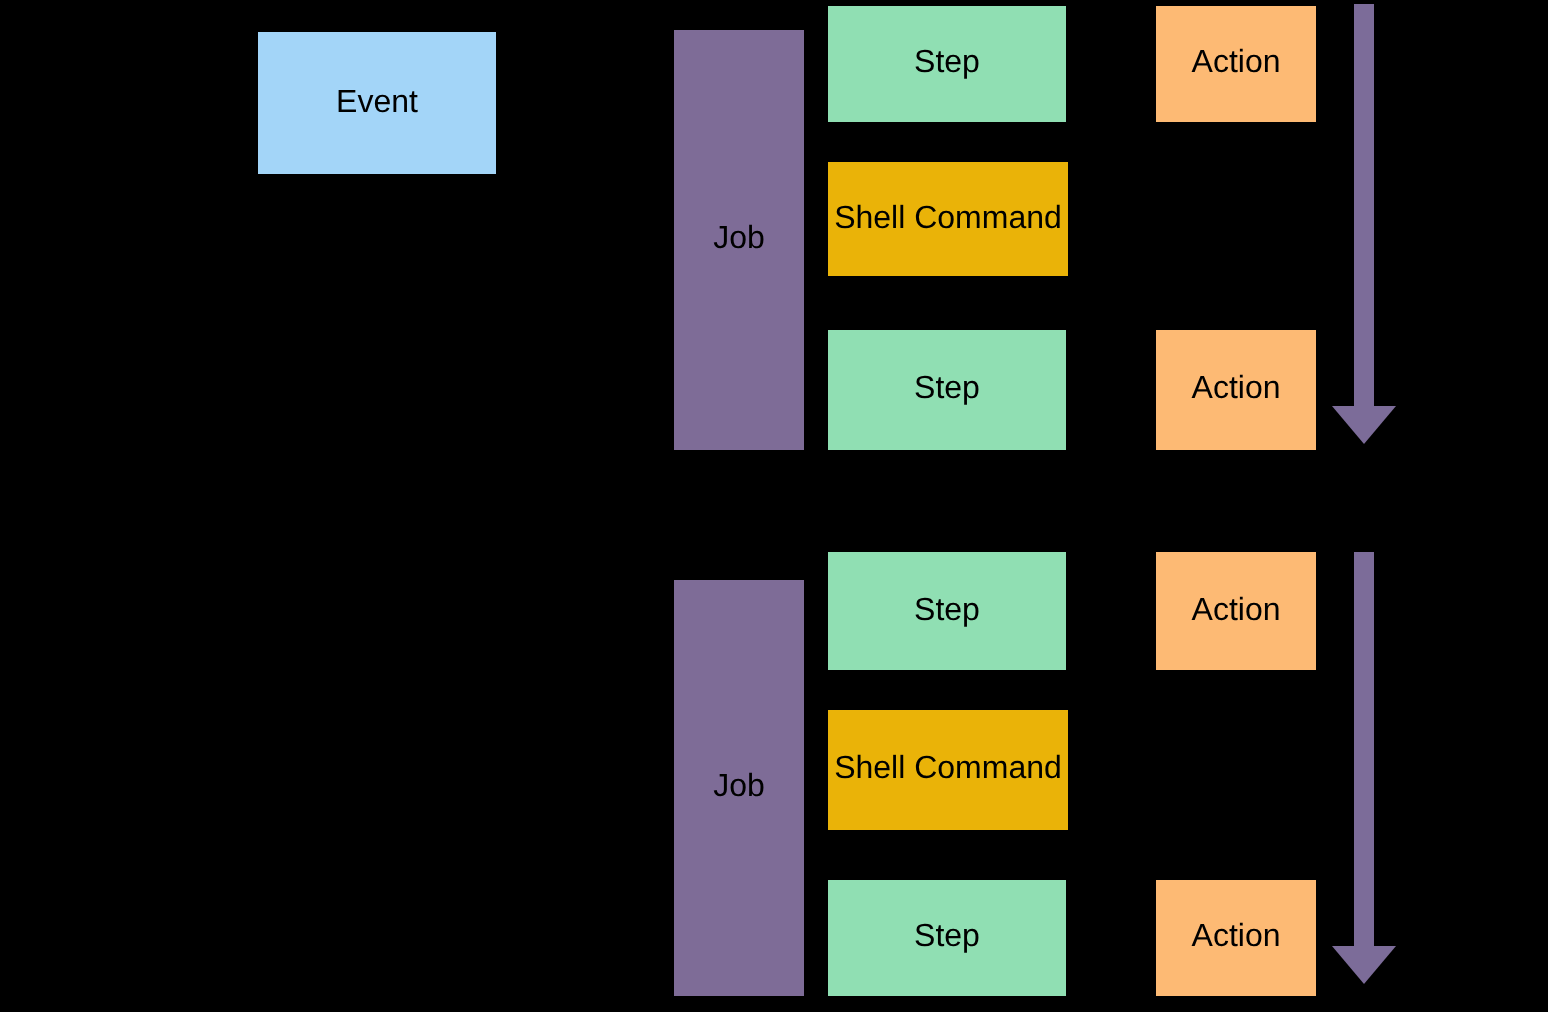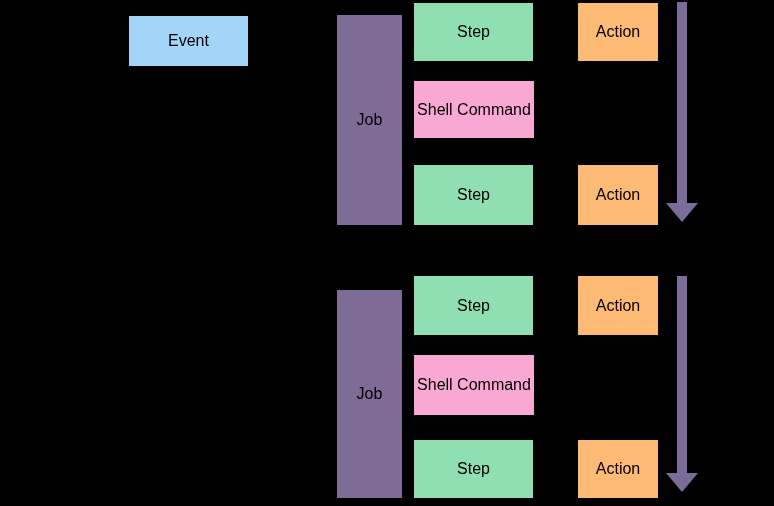--- a/index.html
+++ b/index.html
@@ -23,21 +23,21 @@
     align-items: center;
     justify-content: center;
     font-size: 16px;
     color: #000000;
     text-align: center;
     line-height: 1.2;
   }
   .event-fill  { background: #a3d5f8; }
   .job-fill    { background: #7e6c97; margin-left: 48px; }
   .step-fill   { background: #90dfb3; }
-  .shell-fill  { background: #f9a8d4; }
+  .shell-fill  { background: #eab308; }
   .action-fill { background: #fdba74; }
   .arrow {
     position: absolute;
     width: 32px;
     display: flex;
     flex-direction: column;
     align-items: center;
   }
   .arrow-shaft {
     width: 10px;
@@ -51,21 +51,21 @@
     border-right: 16px solid transparent;
     border-top: 19px solid #7c6c99;
     flex: 0 0 auto;
   }
 </style>
 </head>
 <body>
 
 <div class="canvas">
 
-  <div class="node event-fill" style="left:129px; top:16px; width:119px; height:50px;">Event</div>
+  <div class="node event-fill" style="left:129px; top:16px; width:119px; height:71px;">Event</div>
 
   <div class="node job-fill" style="left:289px; top:15px; width:65px; height:210px;">Job</div>
 
   <div class="node step-fill" style="left:414px; top:3px; width:119px; height:58px;">Step</div>
 
   <div class="node shell-fill" style="left:414px; top:81px; width:120px; height:57px;">Shell Command</div>
 
   <div class="node step-fill" style="left:414px; top:165px; width:119px; height:60px;">Step</div>
 
   <div class="node action-fill" style="left:578px; top:3px; width:80px; height:58px;">Action</div>

